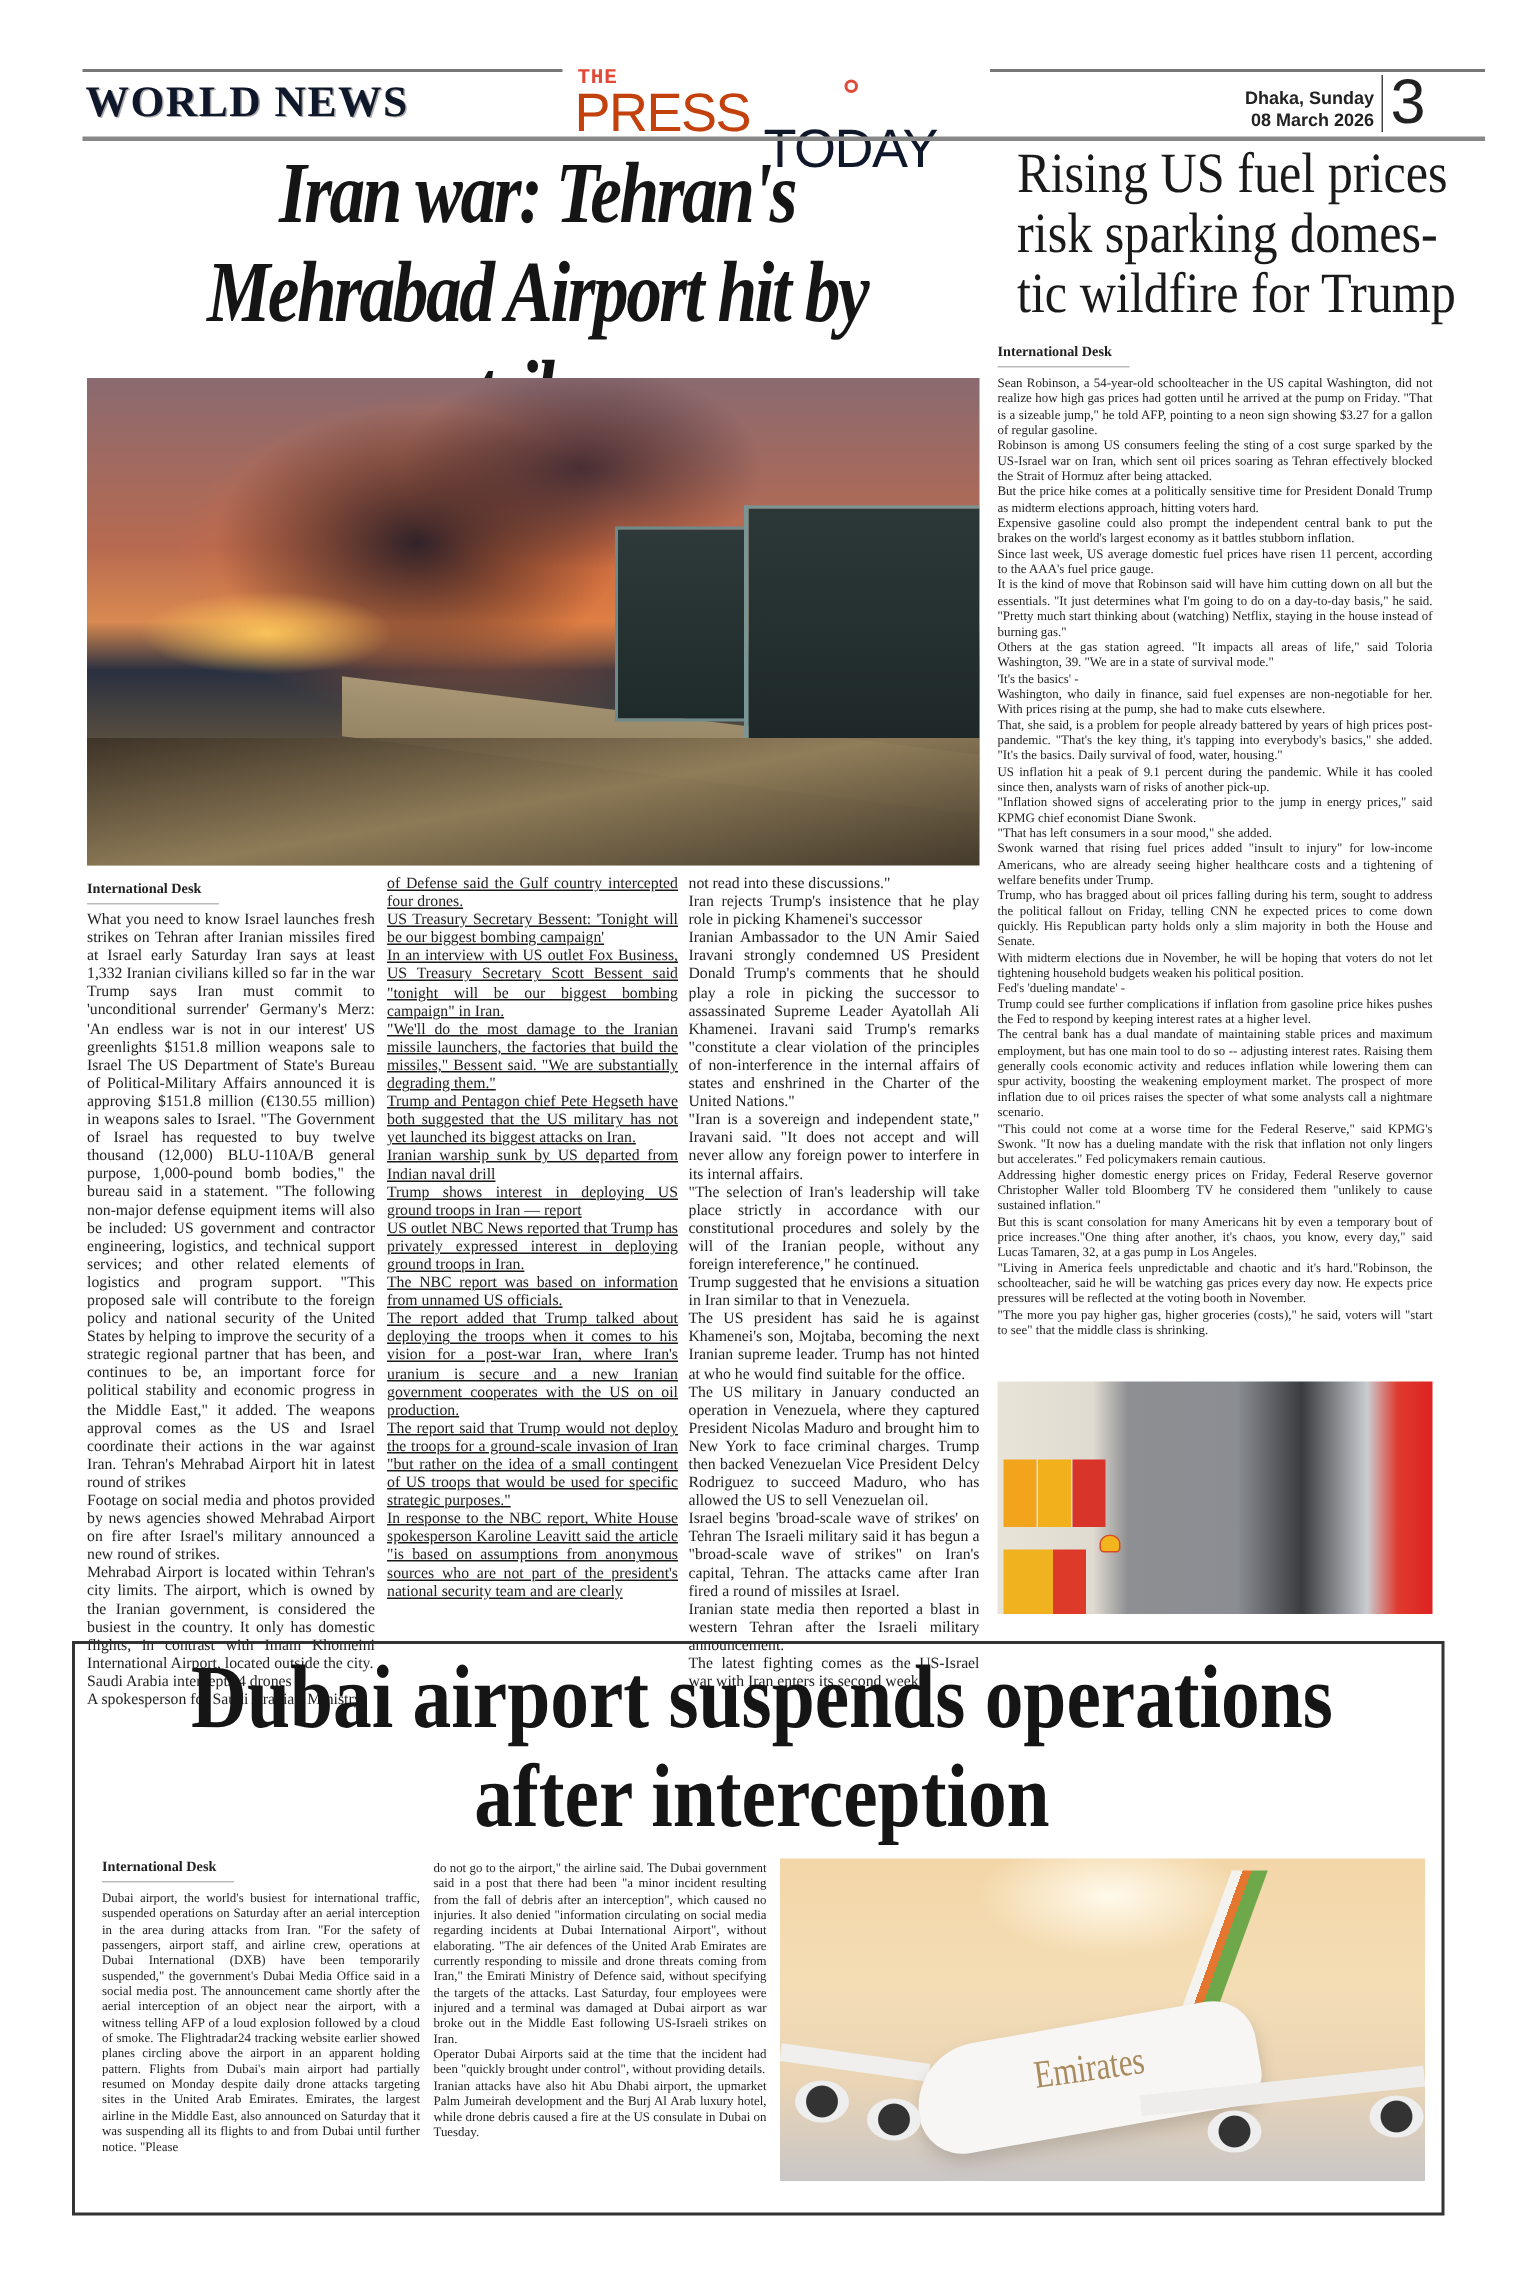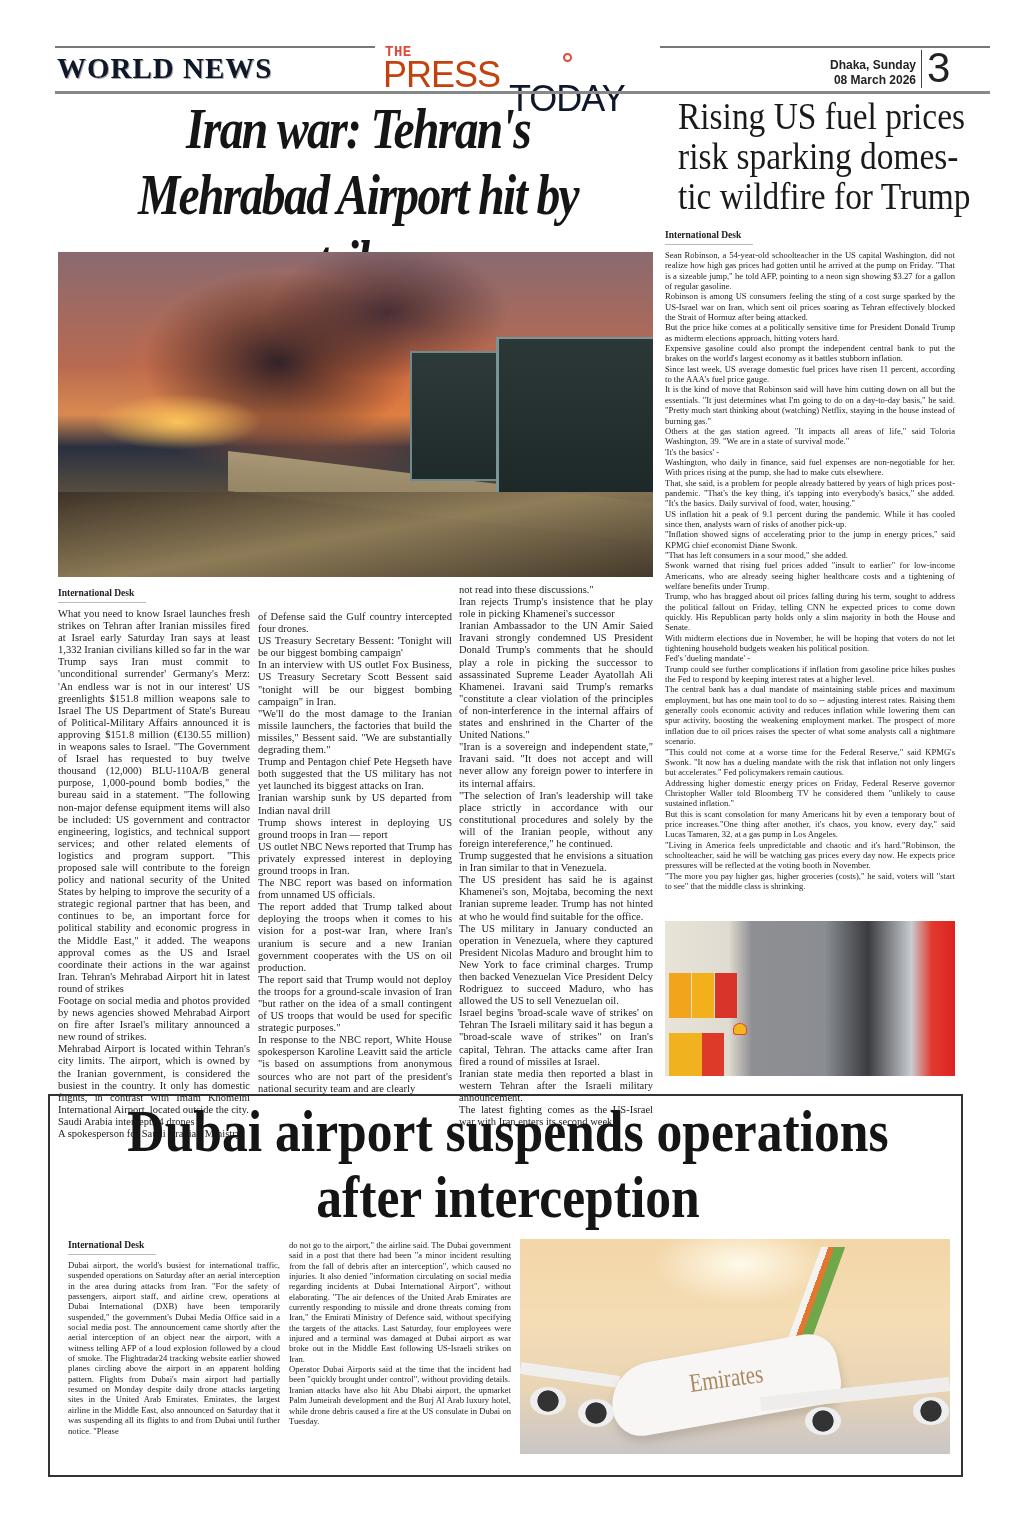--- a/index.html
+++ b/index.html
@@ -103,21 +103,21 @@
   <div class="desk">International Desk</div>
   <div class="desk-rule"></div>
   <div class="body-text" id="iran-col-0">
       <p>What you need to know Israel launches fresh strikes on Tehran after Iranian missiles fired at Israel early Saturday Iran says at least 1,332 Iranian civilians killed so far in the war Trump says Iran must commit to 'unconditional surrender' Germany's Merz: 'An endless war is not in our interest' US greenlights $151.8 million weapons sale to Israel The US Department of State's Bureau of Political-Military Affairs announced it is approving $151.8 million (€130.55 million) in weapons sales to Israel. "The Government of Israel has requested to buy twelve thousand (12,000) BLU-110A/B general purpose, 1,000-pound bomb bodies," the bureau said in a statement. "The following non-major defense equipment items will also be included: US government and contractor engineering, logistics, and technical support services; and other related elements of logistics and program support. "This proposed sale will contribute to the foreign policy and national security of the United States by helping to improve the security of a strategic regional partner that has been, and continues to be, an important force for political stability and economic progress in the Middle East," it added. The weapons approval comes as the US and Israel coordinate their actions in the war against Iran. Tehran's Mehrabad Airport hit in latest round of strikes</p>
       <p>Footage on social media and photos provided by news agencies showed Mehrabad Airport on fire after Israel's military announced a new round of strikes.</p>
       <p>Mehrabad Airport is located within Tehran's city limits. The airport, which is owned by the Iranian government, is considered the busiest in the country. It only has domestic flights, in contrast with Imam Khomeini International Airport, located outside the city.</p>
       <p>Saudi Arabia intercepts 4 drones</p>
       <p>A spokesperson for Saudi Arabia's Ministry</p>
     </div>
 </div>
-<div class="cols" style="left:258px; top:611px; width:194px;">
+<div class="cols" style="left:258px; top:584px; width:194px;text-decoration:underline;">
   <div class="body-text" id="iran-col-1">
       <p>of Defense said the Gulf country intercepted four drones.</p>
       <p>US Treasury Secretary Bessent: 'Tonight will be our biggest bombing campaign'</p>
       <p>In an interview with US outlet Fox Business, US Treasury Secretary Scott Bessent said "tonight will be our biggest bombing campaign" in Iran.</p>
       <p>"We'll do the most damage to the Iranian missile launchers, the factories that build the missiles," Bessent said. "We are substantially degrading them."</p>
       <p>Trump and Pentagon chief Pete Hegseth have both suggested that the US military has not yet launched its biggest attacks on Iran.</p>
       <p>Iranian warship sunk by US departed from Indian naval drill</p>
       <p>Trump shows interest in deploying US ground troops in Iran — report</p>
       <p>US outlet NBC News reported that Trump has privately expressed interest in deploying ground troops in Iran.</p>
       <p>The NBC report was based on information from unnamed US officials.</p>
@@ -158,21 +158,21 @@
       <p>Expensive gasoline could also prompt the independent central bank to put the brakes on the world's largest economy as it battles stubborn inflation.</p>
       <p>Since last week, US average domestic fuel prices have risen 11 percent, according to the AAA's fuel price gauge.</p>
       <p>It is the kind of move that Robinson said will have him cutting down on all but the essentials. "It just determines what I'm going to do on a day-to-day basis," he said. "Pretty much start thinking about (watching) Netflix, staying in the house instead of burning gas."</p>
       <p>Others at the gas station agreed. "It impacts all areas of life," said Toloria Washington, 39. "We are in a state of survival mode."</p>
       <p>'It's the basics' -</p>
       <p>Washington, who daily in finance, said fuel expenses are non-negotiable for her. With prices rising at the pump, she had to make cuts elsewhere.</p>
       <p>That, she said, is a problem for people already battered by years of high prices post-pandemic. "That's the key thing, it's tapping into everybody's basics," she added. "It's the basics. Daily survival of food, water, housing."</p>
       <p>US inflation hit a peak of 9.1 percent during the pandemic. While it has cooled since then, analysts warn of risks of another pick-up.</p>
       <p>"Inflation showed signs of accelerating prior to the jump in energy prices," said KPMG chief economist Diane Swonk.</p>
       <p>"That has left consumers in a sour mood," she added.</p>
-      <p>Swonk warned that rising fuel prices added "insult to earlier" for low-income Americans, who are already seeing higher healthcare costs and a tightening of welfare benefits under Trump.</p>
+      <p>Swonk warned that rising fuel prices added "insult to injury" for low-income Americans, who are already seeing higher healthcare costs and a tightening of welfare benefits under Trump.</p>
       <p>Trump, who has bragged about oil prices falling during his term, sought to address the political fallout on Friday, telling CNN he expected prices to come down quickly. His Republican party holds only a slim majority in both the House and Senate.</p>
       <p>With midterm elections due in November, he will be hoping that voters do not let tightening household budgets weaken his political position.</p>
       <p>Fed's 'dueling mandate' -</p>
       <p>Trump could see further complications if inflation from gasoline price hikes pushes the Fed to respond by keeping interest rates at a higher level.</p>
       <p>The central bank has a dual mandate of maintaining stable prices and maximum employment, but has one main tool to do so -- adjusting interest rates. Raising them generally cools economic activity and reduces inflation while lowering them can spur activity, boosting the weakening employment market. The prospect of more inflation due to oil prices raises the specter of what some analysts call a nightmare scenario.</p>
       <p>"This could not come at a worse time for the Federal Reserve," said KPMG's Swonk. "It now has a dueling mandate with the risk that inflation not only lingers but accelerates." Fed policymakers remain cautious.</p>
       <p>Addressing higher domestic energy prices on Friday, Federal Reserve governor Christopher Waller told Bloomberg TV he considered them "unlikely to cause sustained inflation."</p>
       <p>But this is scant consolation for many Americans hit by even a temporary bout of price increases."One thing after another, it's chaos, you know, every day," said Lucas Tamaren, 32, at a gas pump in Los Angeles.</p>
       <p>"Living in America feels unpredictable and chaotic and it's hard."Robinson, the schoolteacher, said he will be watching gas prices every day now. He expects price pressures will be reflected at the voting booth in November.</p>
       <p>"The more you pay higher gas, higher groceries (costs)," he said, voters will "start to see" that the middle class is shrinking.</p>

